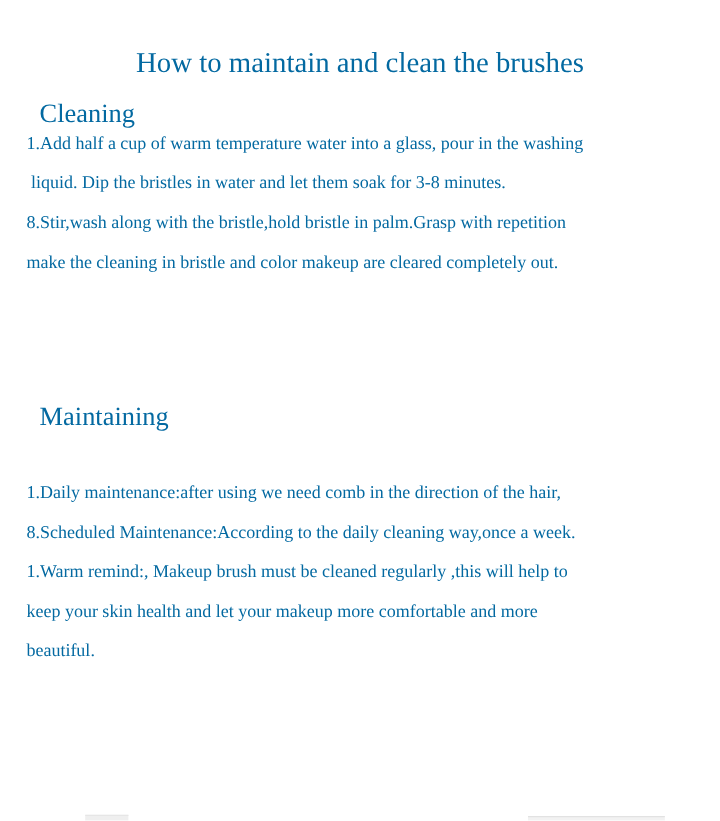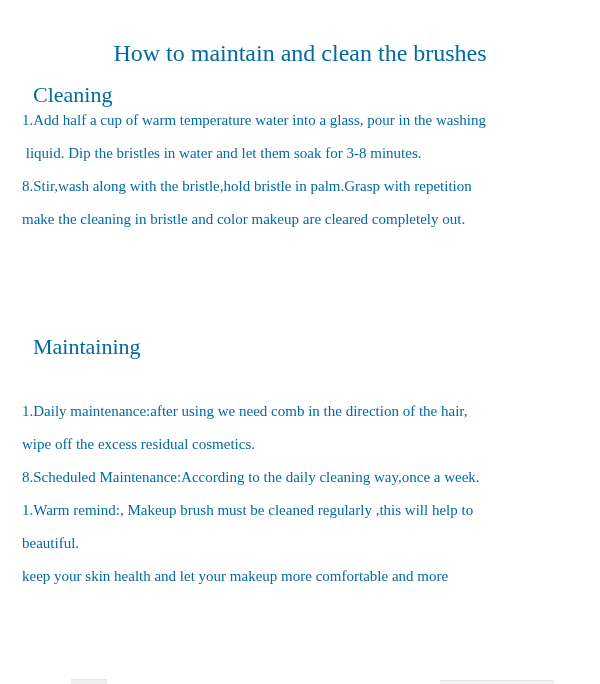--- a/index.html
+++ b/index.html
@@ -84,23 +84,22 @@
     <div class="line">1.Add half a cup of warm temperature water into a glass, pour in the washing</div>
     <div class="line"> liquid. Dip the bristles in water and let them soak for 3-8 minutes.</div>
     <div class="line">8.Stir,wash along with the bristle,hold bristle in palm.Grasp with repetition</div>
     <div class="line">make the cleaning in bristle and color makeup are cleared completely out.</div>
   </div>
 
   <h2 class="heading heading-maintaining">Maintaining</h2>
 
   <div class="body-block body-maintaining">
     <div class="line">1.Daily maintenance:after using we need comb in the direction of the hair,</div>
-    <div class="line">wipe off the excess residual cosmetics.</div>
     <div class="line">8.Scheduled Maintenance:According to the daily cleaning way,once a week.</div>
     <div class="line">1.Warm remind:, Makeup brush must be cleaned regularly ,this will help to</div>
+    <div class="line">keep your skin health and let your makeup more comfortable and more</div>
     <div class="line">beautiful.</div>
-    <div class="line">keep your skin health and let your makeup more comfortable and more</div>
   </div>
 
   <div class="fragment fragment-left"></div>
   <div class="fragment fragment-right"></div>
 
 </div>
 
 </body></html>

